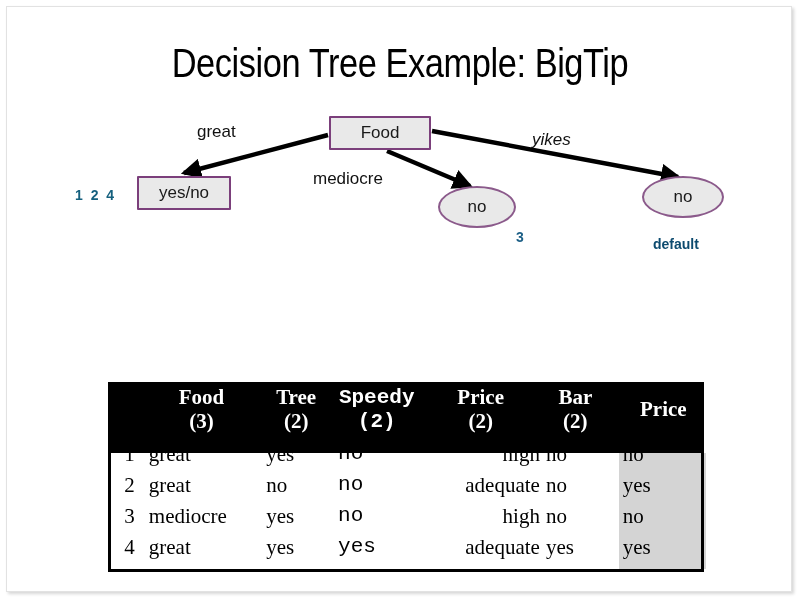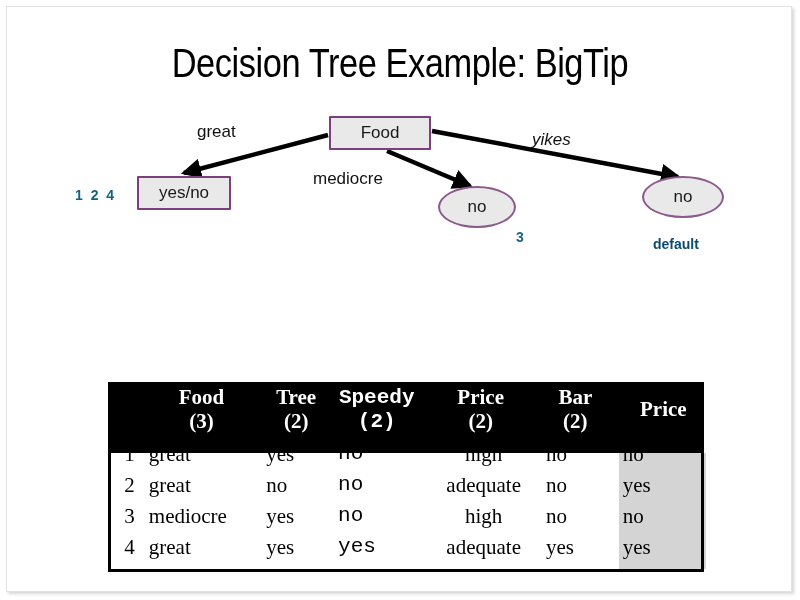--- a/index.html
+++ b/index.html
@@ -153,21 +153,21 @@
     padding: 1px 0;
     line-height: 1.38;
     height: 28px;
     vertical-align: middle;
     background: transparent;
   }
   .c-idx   { width:  30px; text-align: right; padding-right: 8px !important; }
   .c-food  { width: 118px; text-align: left; }
   .c-chat  { width:  72px; text-align: left; }
   .c-speedy{ width:  86px; text-align: left; font-family: Liberation Mono, monospace; }
-  .c-price { width: 120px; text-align: center; }
+  .c-price { width: 120px; text-align: right; }
   .c-bar   { width:  72px; text-align: left; margin-left: 45px; }
   .c-big   { width:  88px; text-align: left; padding-left: 12px !important; }
 
   #data-table tbody td.c-food,
   #data-table tbody td.c-chat,
   #data-table tbody td.c-speedy,
   #data-table tbody td.c-price,
   #data-table tbody td.c-bar { padding-left: 6px !important; }
 
   

